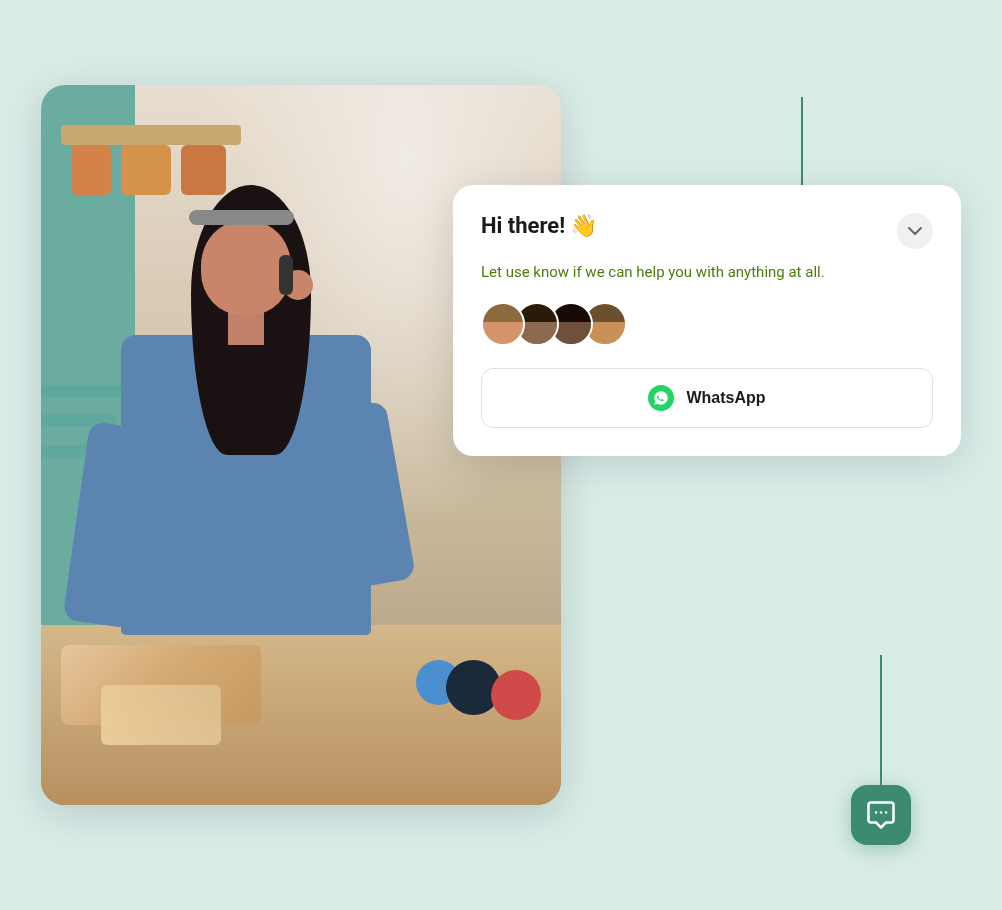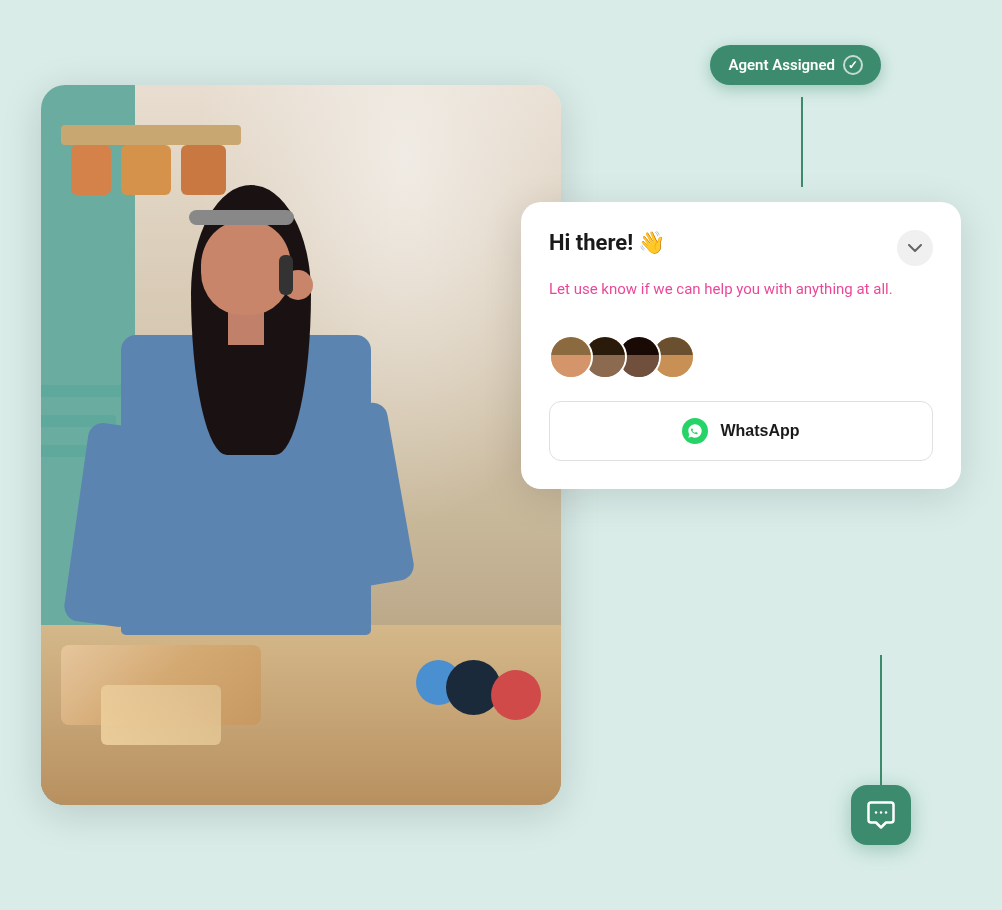--- a/index.html
+++ b/index.html
@@ -99,23 +99,23 @@
       right: 158px;
       width: 2px;
       height: 90px;
       background: #3d8b6e;
       z-index: 5;
     }
 
     
     .chat-widget {
       position: absolute;
-      top: 157px;
+      top: 140px;
       right: 0;
-      width: 440px;
+      width: 508px;
       background: white;
       border-radius: 20px;
       padding: 28px;
       box-shadow: 0 8px 40px rgba(0,0,0,0.12);
       z-index: 10;
     }
 
     .widget-header {
       display: flex;
       justify-content: space-between;
@@ -139,23 +139,23 @@
       justify-content: center;
       cursor: pointer;
       color: #666;
       font-size: 14px;
       border: none;
       flex-shrink: 0;
     }
 
     .widget-subtitle {
       font-size: 15px;
-      color: #ec4899;
+      color: #4d7c0f;
       line-height: 1.5;
-      margin-bottom: 34px;
+      margin-bottom: 18px;
     }
 
     .avatars-row {
       display: flex;
       margin-bottom: 22px;
     }
 
     .avatar-item {
       width: 44px;
       height: 44px;
@@ -323,26 +323,20 @@
 
       <div style="position:absolute;bottom:80px;left:20px;width:200px;height:80px;background:linear-gradient(135deg,#e8c8a0,#d4a870,#c89860);border-radius:8px;opacity:0.9;"></div>
       <div style="position:absolute;bottom:60px;left:60px;width:120px;height:60px;background:linear-gradient(45deg,#f0d4a0,#dfc090);border-radius:6px;opacity:0.85;"></div>
 
       <div style="position:absolute;bottom:100px;right:100px;width:45px;height:45px;background:#4a90d0;border-radius:50%;"></div>
       <div style="position:absolute;bottom:90px;right:60px;width:55px;height:55px;background:#1a2a3a;border-radius:50%;"></div>
       <div style="position:absolute;bottom:85px;right:20px;width:50px;height:50px;background:#d04a4a;border-radius:50%;"></div>
     </div>
   </div>
 
-  <div class="agent-badge">
-    <span>Agent Assigned</span>
-    <div class="check-icon">
-      <span>✓</span>
-    </div>
-  </div>
 
   <div class="connector-vertical"></div>
 
   <div class="chat-widget">
     <div class="widget-header">
       <h2 class="widget-title">Hi there! 👋</h2>
       <button class="widget-collapse">
         <svg width="14" height="8" viewBox="0 0 14 8" fill="none">
           <path d="M1 1L7 7L13 1" stroke="#666" stroke-width="2" stroke-linecap="round" stroke-linejoin="round"></path>
         </svg>

